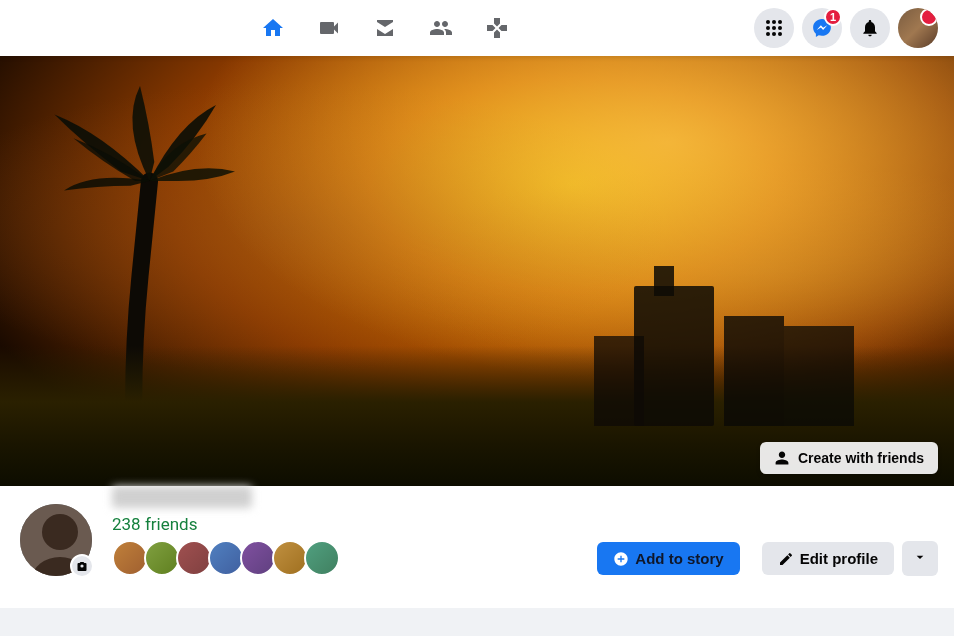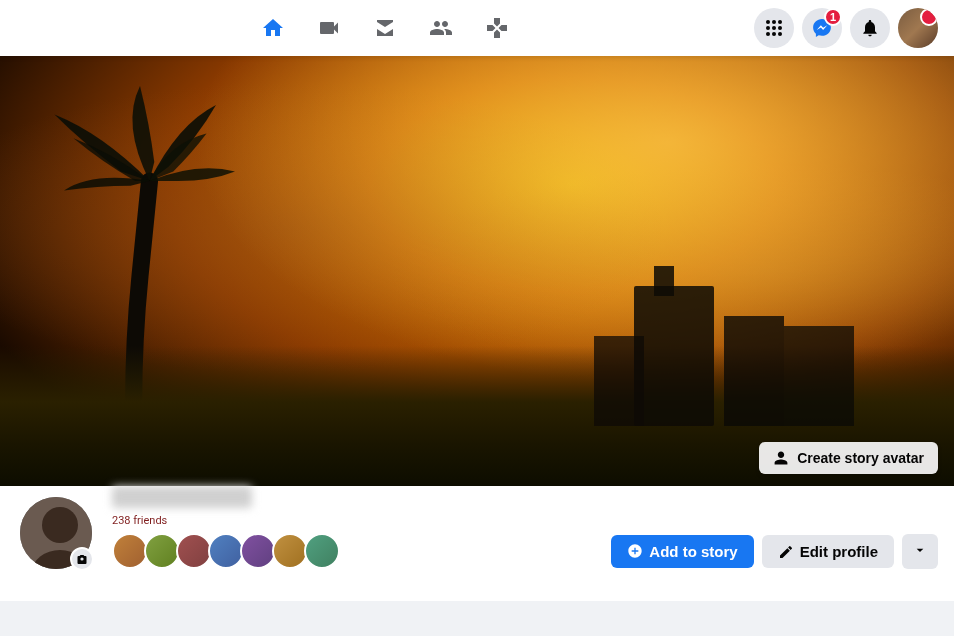--- a/index.html
+++ b/index.html
@@ -214,22 +214,22 @@
     }
     .profile-name-blurred {
       width: 140px;
       height: 22px;
       background: #d0d0d0;
       border-radius: 4px;
       margin-bottom: 6px;
       filter: blur(4px);
     }
     .friends-count {
-      font-size: 11px;
-      color: #7f1d1d;
+      font-size: 17px;
+      color: #15803d;
       font-weight: 400;
     }
 
     .friends-avatars {
       display: flex;
       align-items: center;
       margin-top: 6px;
       gap: 2px;
     }
     .friend-avatar {
@@ -244,42 +244,44 @@
     .friend-avatar:first-child { margin-left: 0; }
 
     .profile-actions {
       display: flex;
       gap: 8px;
       align-items: center;
       padding-bottom: 4px;
     }
     .btn-add-story {
       display: flex;
+      align-items: center;
       gap: 6px;
       background: #1877f2;
-      color: #ffffff;
+      color: #0f172a;
       border: none;
       border-radius: 6px;
       padding: 8px 16px;
       font-size: 15px;
       font-weight: 600;
       cursor: pointer;
     }
     .btn-edit-profile {
       display: flex;
       align-items: center;
       gap: 6px;
       background: #e4e6eb;
       color: #050505;
       border: none;
       border-radius: 6px;
       padding: 8px 16px;
       font-size: 15px;
       font-weight: 600;
       cursor: pointer;
+      margin-left: 14px;
     }
     .btn-more {
       background: #e4e6eb;
       color: #050505;
       border: none;
       border-radius: 6px;
       padding: 8px 10px;
       font-size: 15px;
       font-weight: 600;
       cursor: pointer;
@@ -407,21 +409,21 @@
       <rect x="170" y="70" width="60" height="110" fill="#0a0905" opacity="0.8"></rect>
       <rect x="40" y="90" width="50" height="90" fill="#0d0a05" opacity="0.75"></rect>
       <rect x="230" y="80" width="70" height="100" fill="#0a0905" opacity="0.75"></rect>
     </svg>
 
     <div class="cover-action-buttons">
       <button class="cover-btn">
         <svg width="16" height="16" viewBox="0 0 24 24" fill="#050505">
           <path d="M12 12c2.7 0 4.8-2.1 4.8-4.8S14.7 2.4 12 2.4 7.2 4.5 7.2 7.2 9.3 12 12 12zm0 2.4c-3.2 0-9.6 1.6-9.6 4.8v2.4h19.2v-2.4c0-3.2-6.4-4.8-9.6-4.8z"></path>
         </svg>
-        <span>Create story avatar</span>
+        <span>Create with friends</span>
       </button>
     </div>
   </div>
 
   <div class="profile-section">
     <div class="profile-row">
       <div class="profile-left">
         <div class="profile-avatar-wrapper">
           <div class="profile-avatar">
             

